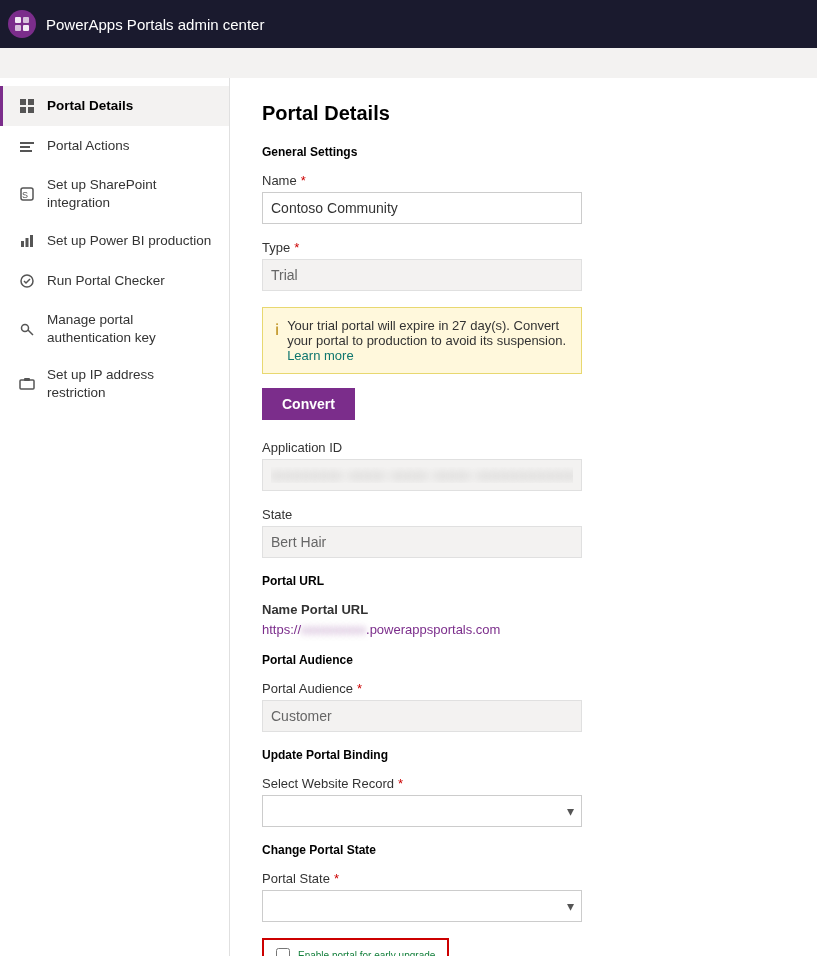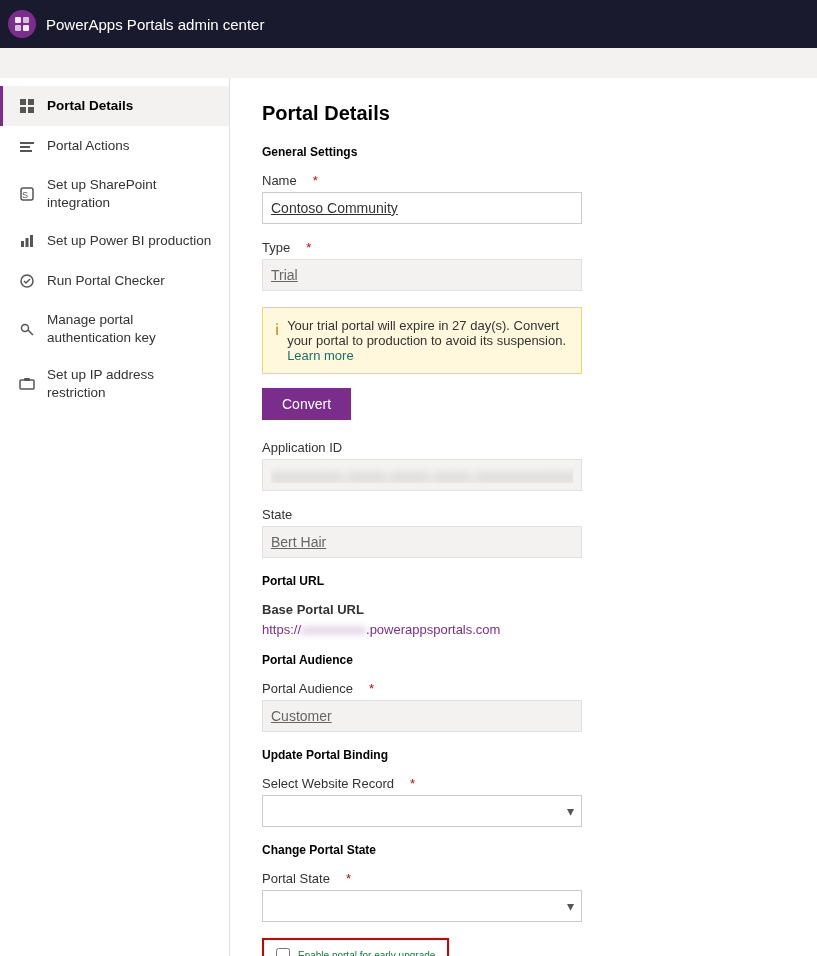--- a/index.html
+++ b/index.html
@@ -65,34 +65,33 @@
       overflow-y: auto;
       background: white;
       padding: 24px 32px 40px 32px;
     }
 
     .page-title { font-size: 20px; font-weight: 600; color: #000; margin-bottom: 20px; }
     .section-title { font-size: 12px; font-weight: 700; color: #000; margin-bottom: 14px; margin-top: 4px; }
 
     .field-group { margin-bottom: 16px; }
     .field-label {
-      display: flex; align-items: center; gap: 16px;
+      display: flex; align-items: center; gap: 4px;
       font-size: 13px; font-weight: 400; color: #333; margin-bottom: 4px;
     }
     .required-star { color: #c00; }
 
     .text-input {
       width: 320px;
       height: 32px;
       border: 1px solid #ccc;
       padding: 4px 8px;
       font-size: 14px;
       color: #333;
       background: white;
-      text-decoration: underline;
     }
     .text-input.readonly {
       background: #f3f2f1;
       color: #666;
       border: 1px solid #e0e0e0;
     }
     .text-input.blurred {
       background: #f3f2f1;
       color: transparent;
       text-shadow: 0 0 8px rgba(0,0,0,0.3);
@@ -113,21 +112,21 @@
     }
     .warning-icon { color: #b8860b; font-size: 16px; flex-shrink: 0; }
     .learn-more { color: #0f766e; cursor: pointer; text-decoration: none; }
 
     .convert-btn {
       background: #7b2d8b;
       color: white;
       border: none;
       padding: 8px 20px;
       font-size: 14px;
-      font-weight: 400;
+      font-weight: 700;
       cursor: pointer;
       margin-bottom: 20px;
     }
 
     .portal-url-section { margin-bottom: 16px; }
     .url-label { font-size: 13px; font-weight: 600; color: #333; margin-bottom: 4px; }
     .url-link { color: #7b2d8b; text-decoration: none; font-size: 13px; }
     .url-link .blur-part {
       color: transparent;
       text-shadow: 0 0 6px rgba(123,45,139,0.5);
@@ -313,21 +312,21 @@
 
     
     <div class="field-group">
       <div class="field-label">State</div>
       <input class="text-input readonly" type="text" readonly="" value="Bert Hair" style="">
     </div>
 
     
     <div class="portal-url-section">
       <h2 class="section-title">Portal URL</h2>
-      <div class="url-label">Base Portal URL</div>
+      <div class="url-label">Name Portal URL</div>
       <a class="url-link" href="#">
         <span>https://</span><span class="blur-part" style="color:transparent;text-shadow:0 0 6px rgba(123,45,139,0.6);">xxxxxxxxxx</span><span>.powerappsportals.com</span>
       </a>
     </div>
 
     
     <div class="field-group">
       <h2 class="section-title">Portal Audience</h2>
       <div class="field-label">
         <span>Portal Audience</span>

